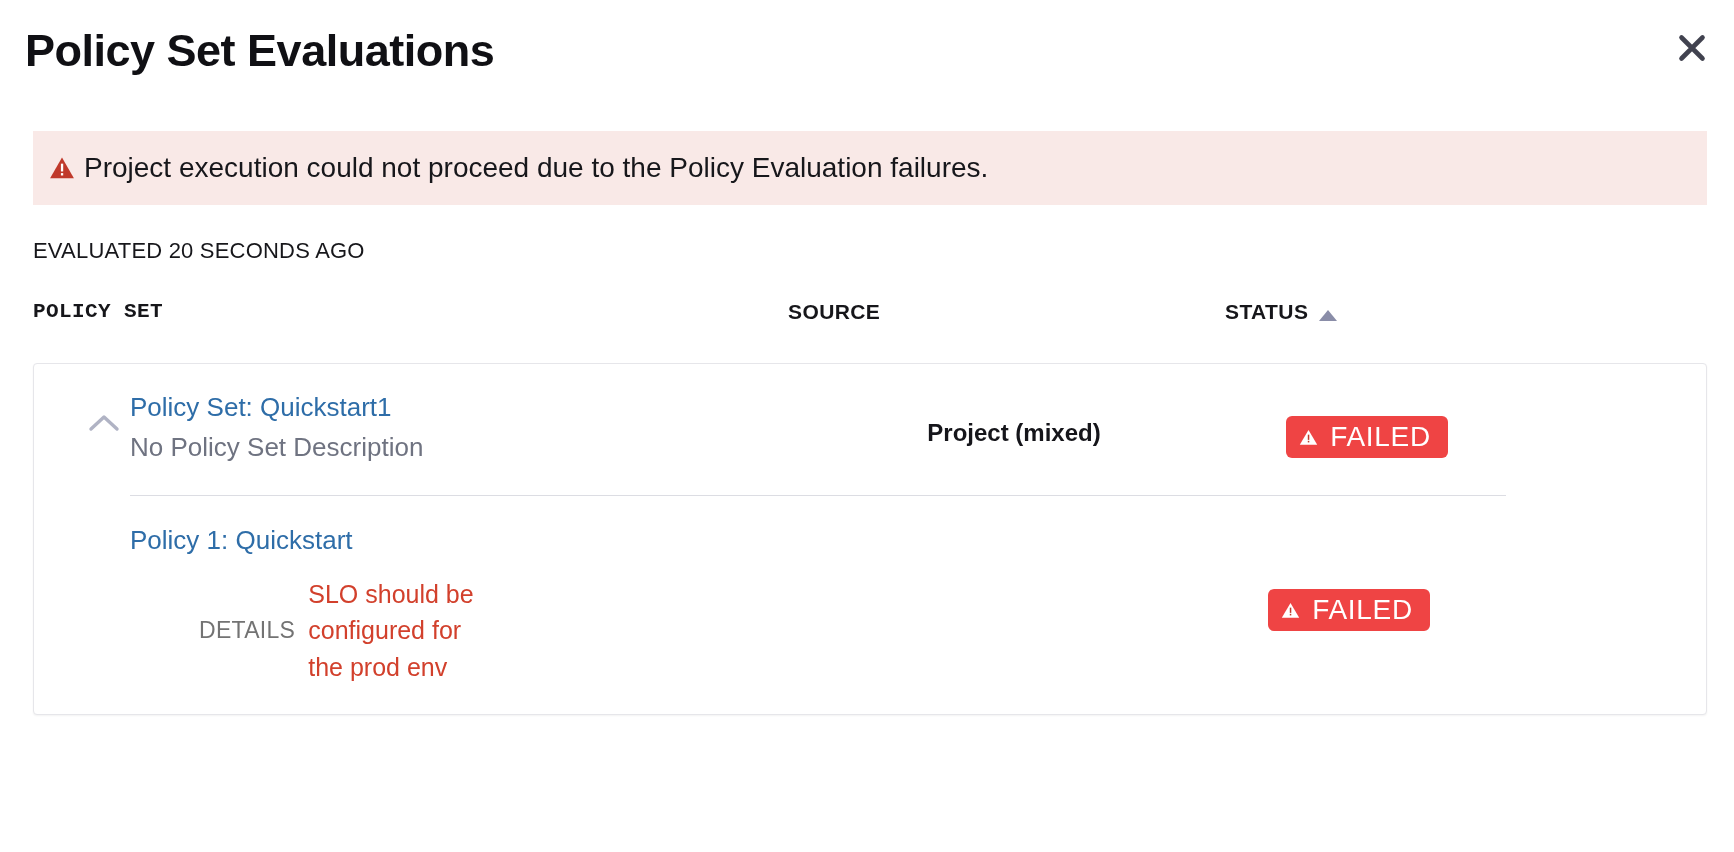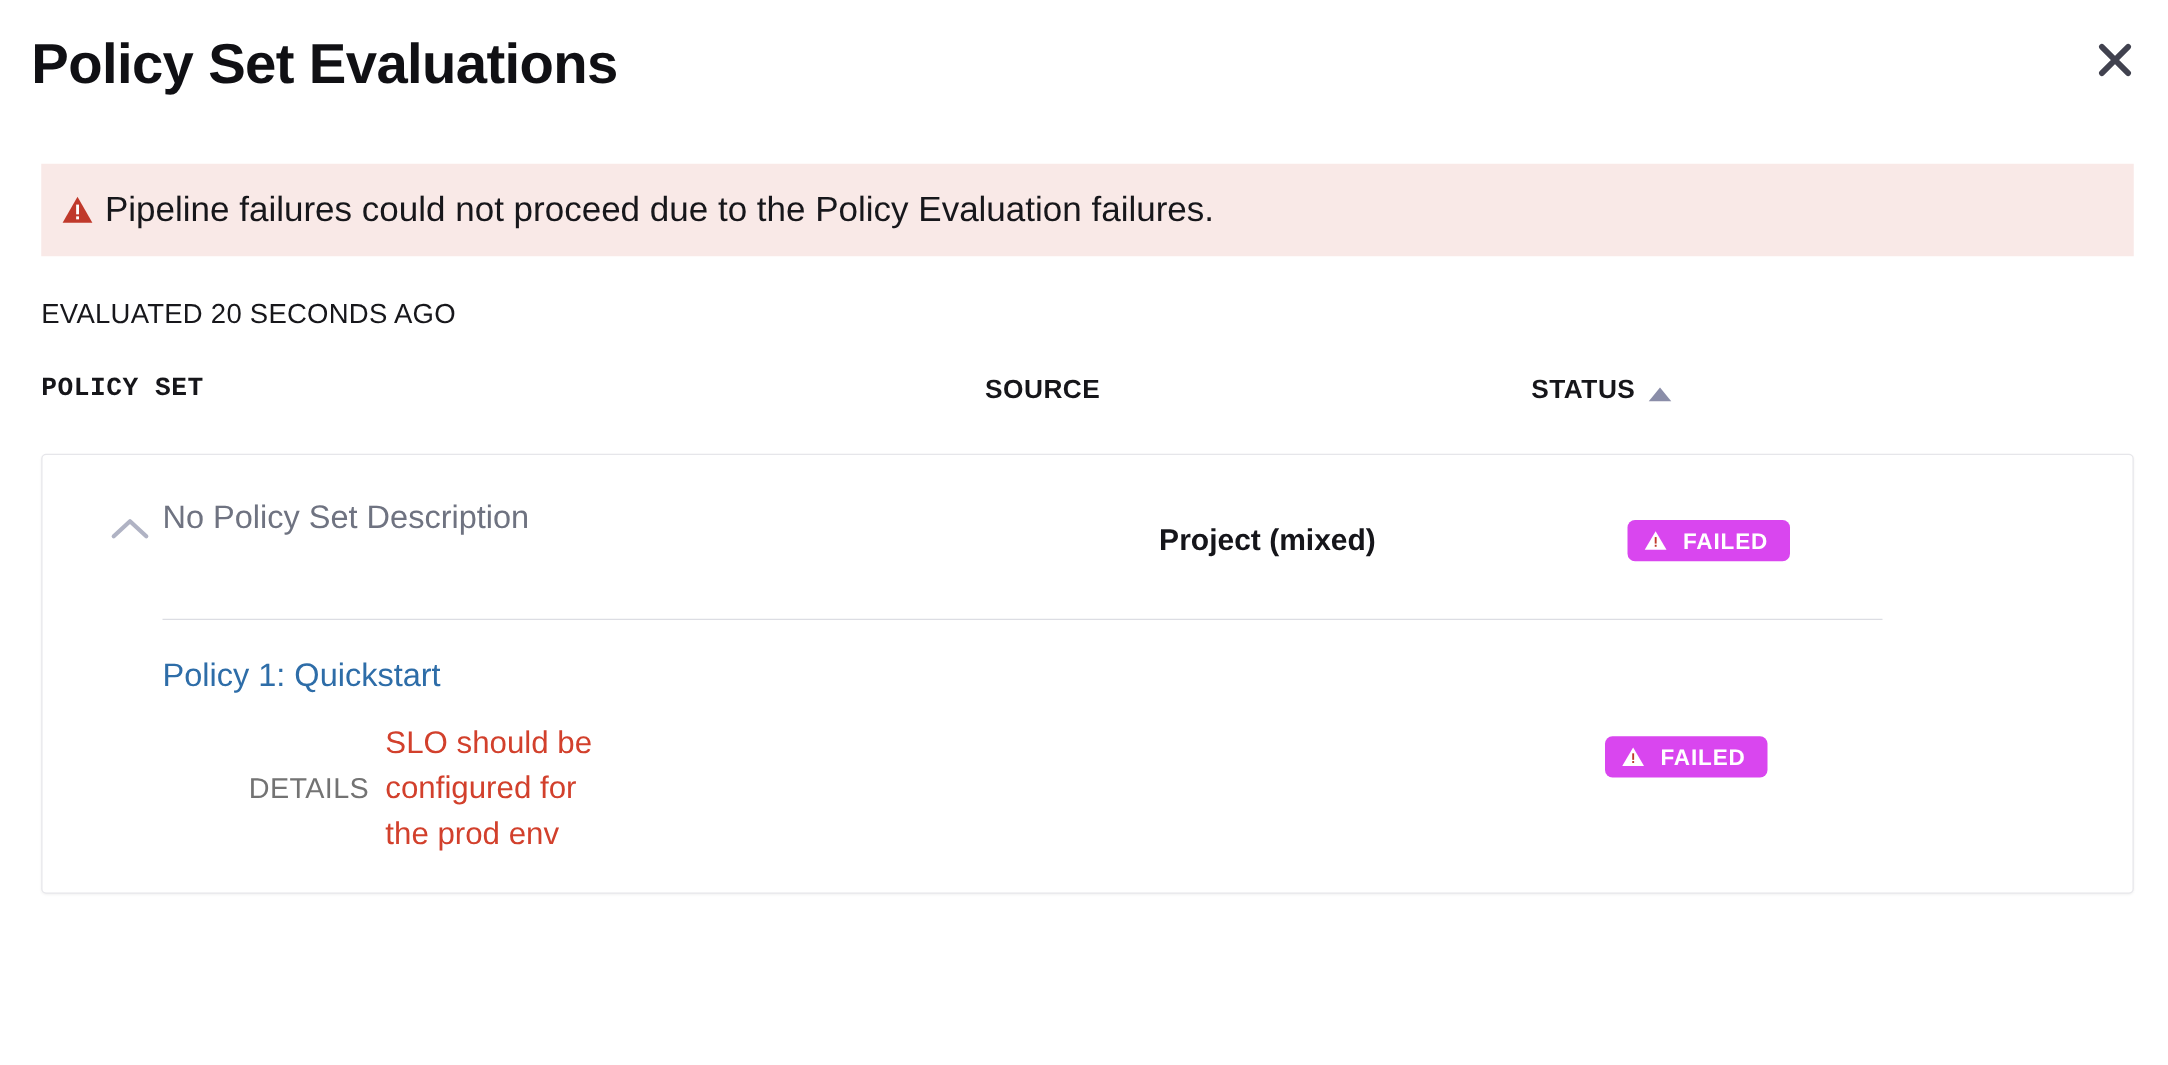--- a/index.html
+++ b/index.html
@@ -197,26 +197,26 @@
     top: 52px;
     width: 290px;
     display: flex;
     justify-content: center;
   }
 
   .badge-failed {
     display: inline-flex;
     align-items: center;
     gap: 12px;
-    background: #d946ef;
+    background: #ef4444;
     color: #ffffff;
     border-radius: 6px;
     padding: 7px 17px 7px 13px;
-    font-size: 18px;
-    font-weight: bold;
+    font-size: 28px;
+    font-weight: normal;
     letter-spacing: 0.7px;
     line-height: 1;
     white-space: nowrap;
     cursor: pointer;
   }
   .badge-failed .b-icon {
     display: flex;
     align-items: center;
     justify-content: center;
   }
@@ -298,21 +298,21 @@
 </div>
 
 <div class="alert-banner">
   <span class="alert-icon">
     <svg width="26" height="26" viewBox="0 0 24 24" aria-hidden="true">
       <path d="M12 2.2 L23 21.4 L1 21.4 Z" fill="#c0392b"></path>
       <rect x="11" y="8" width="2.1" height="7.2" fill="#ffffff"></rect>
       <rect x="11" y="16.7" width="2.1" height="2.2" fill="#ffffff"></rect>
     </svg>
   </span>
-  <span class="alert-text">Pipeline failures could not proceed due to the Policy Evaluation failures.</span>
+  <span class="alert-text">Project execution could not proceed due to the Policy Evaluation failures.</span>
 </div>
 
 <div class="evaluated-line">EVALUATED 20 SECONDS AGO</div>
 
 <div class="table-head">
   <div class="th th-policyset">POLICY SET</div>
   <div class="th th-source">SOURCE</div>
   <div class="th th-status">
     <span>STATUS</span>
     <span class="sort-arrow"></span>
@@ -323,20 +323,21 @@
 
   <div class="row-policyset">
 
     <button class="expand-toggle">
       <svg width="32" height="20" viewBox="0 0 32 20" aria-hidden="true">
         <path d="M3 16 L16 4 L29 16" stroke="#b0b3c4" stroke-width="3.4" fill="none" stroke-linecap="round" stroke-linejoin="round"></path>
       </svg>
     </button>
 
     <div class="cell-name">
+      <a class="link-blue">Policy Set: Quickstart1</a>
       <div class="desc-muted">No Policy Set Description</div>
     </div>
 
     <div class="cell-source-set">Project (mixed)</div>
 
     <div class="badge-wrap-set">
       <span class="badge-failed">
         <span class="b-icon">
           <svg width="19" height="19" viewBox="0 0 24 24" aria-hidden="true">
             <path d="M12 2.4 L23 21.2 L1 21.2 Z" fill="#ffffff"></path>

